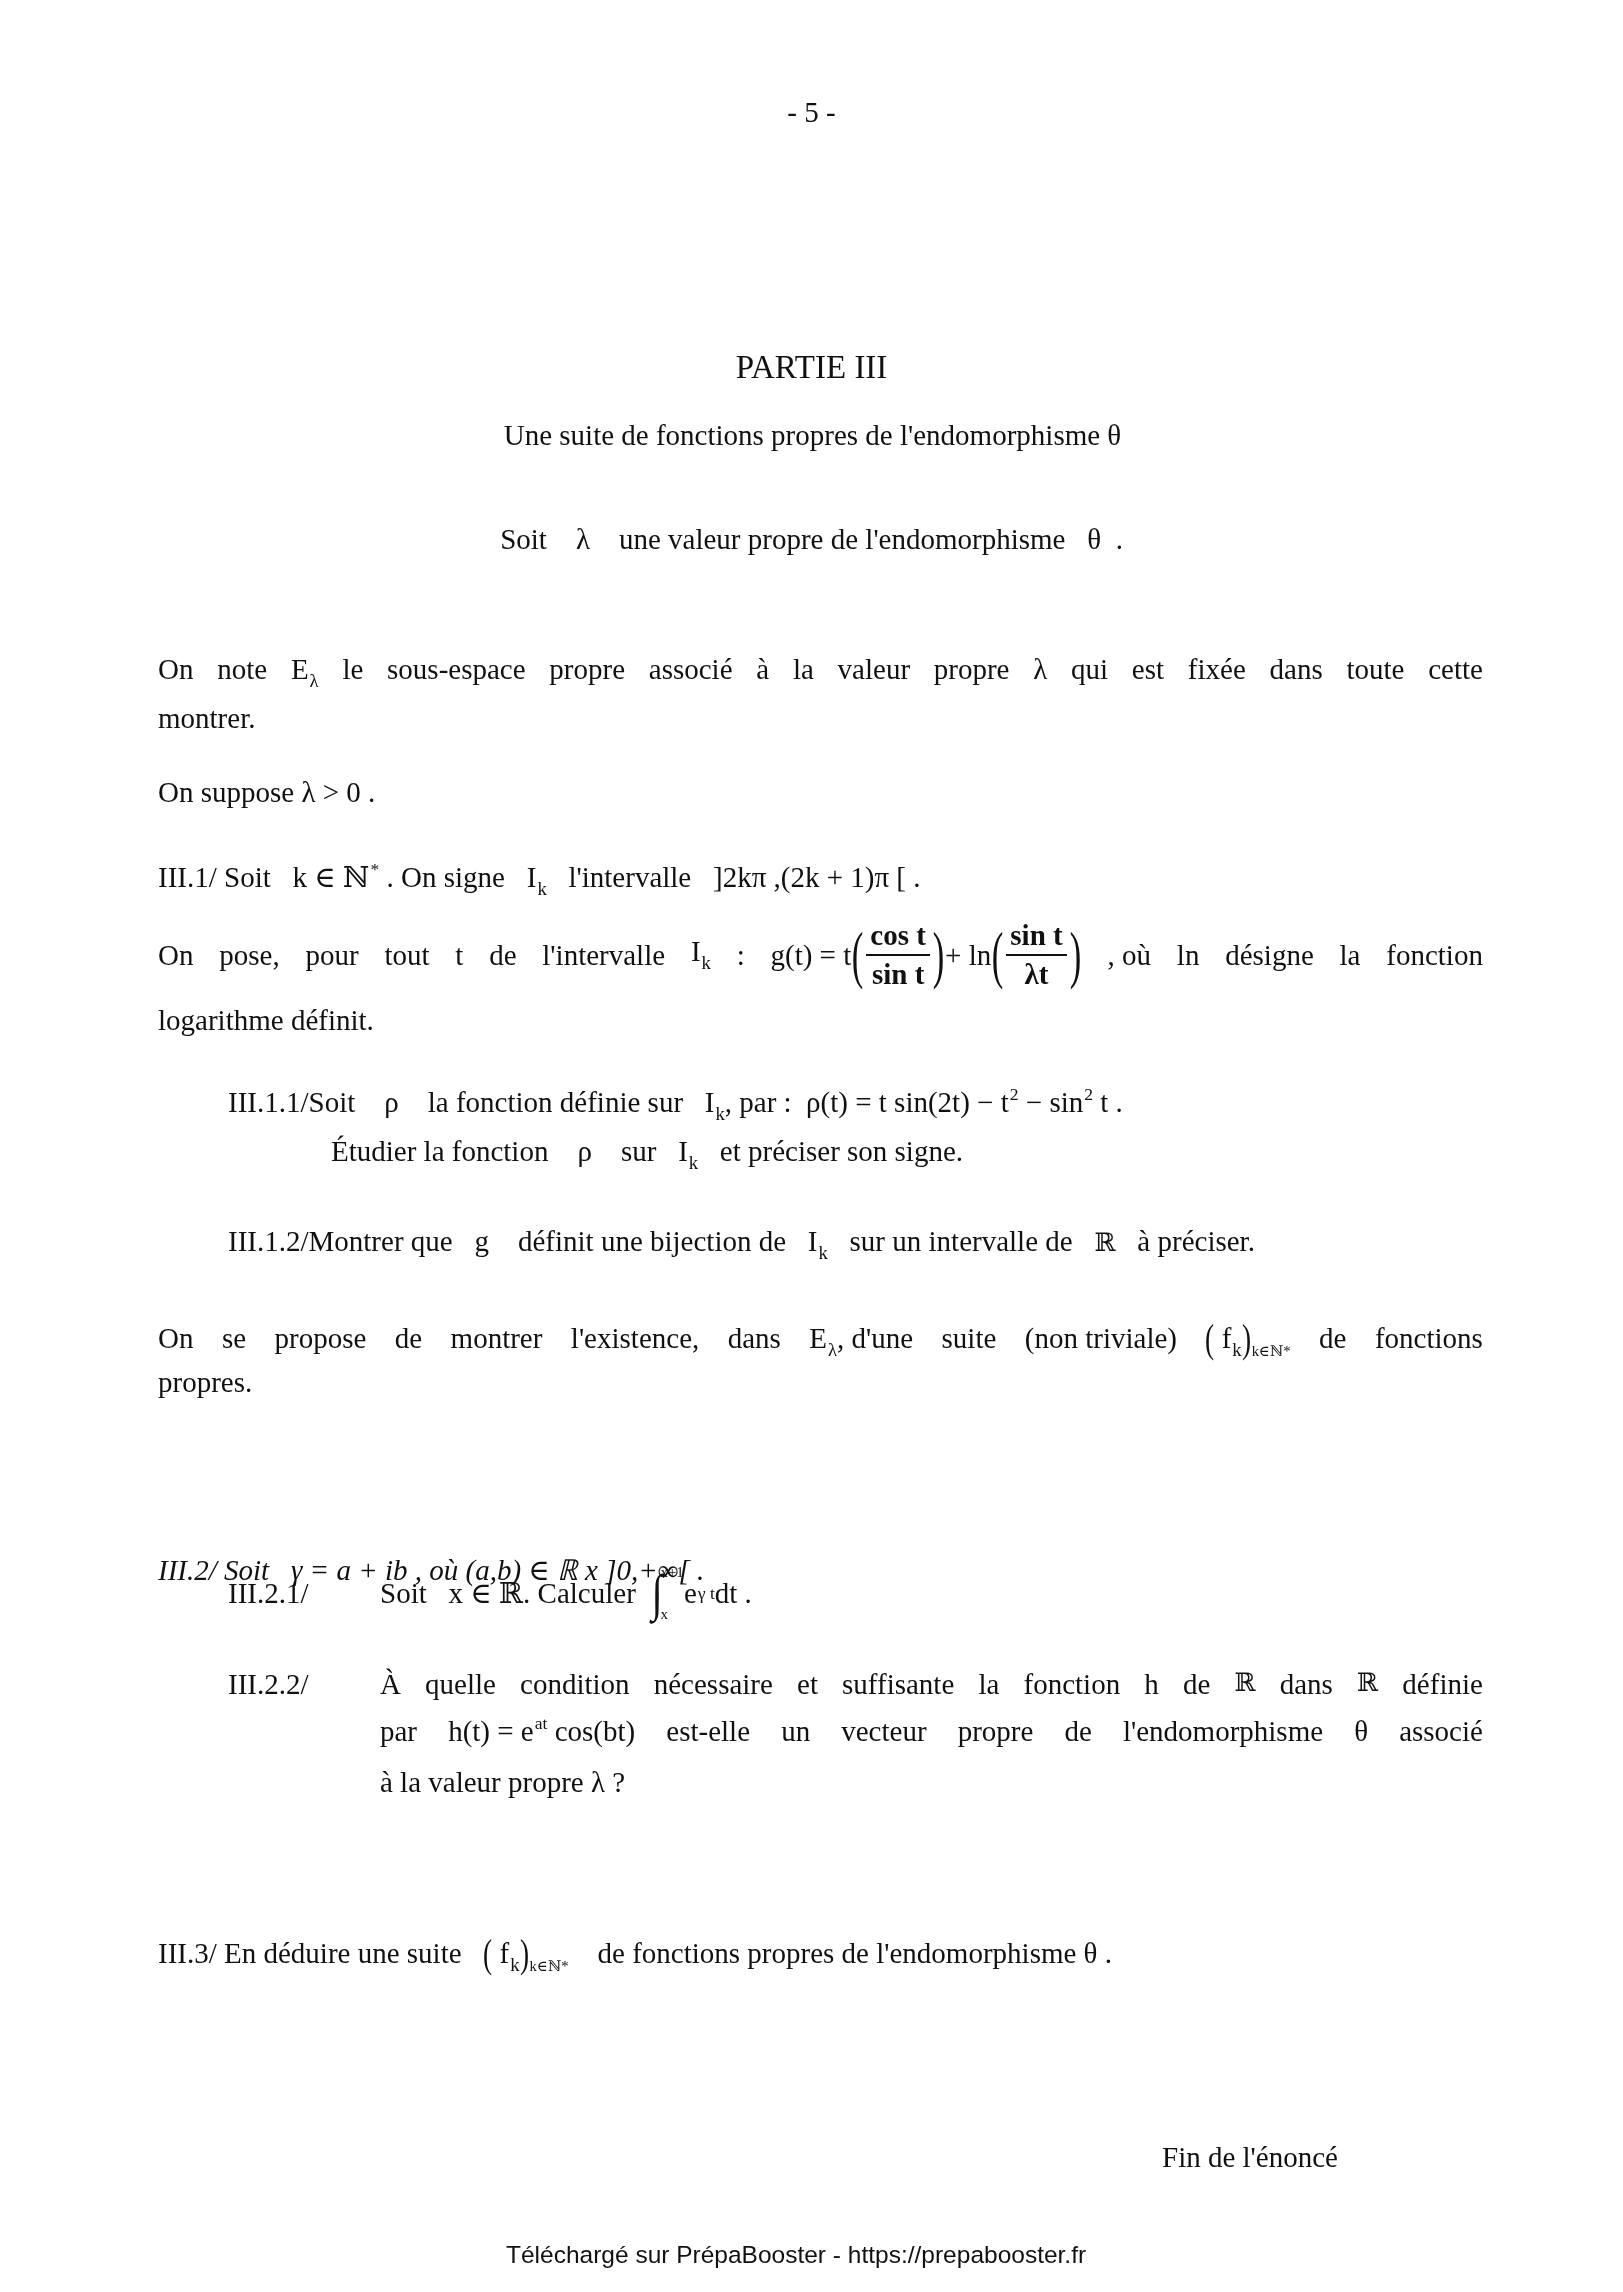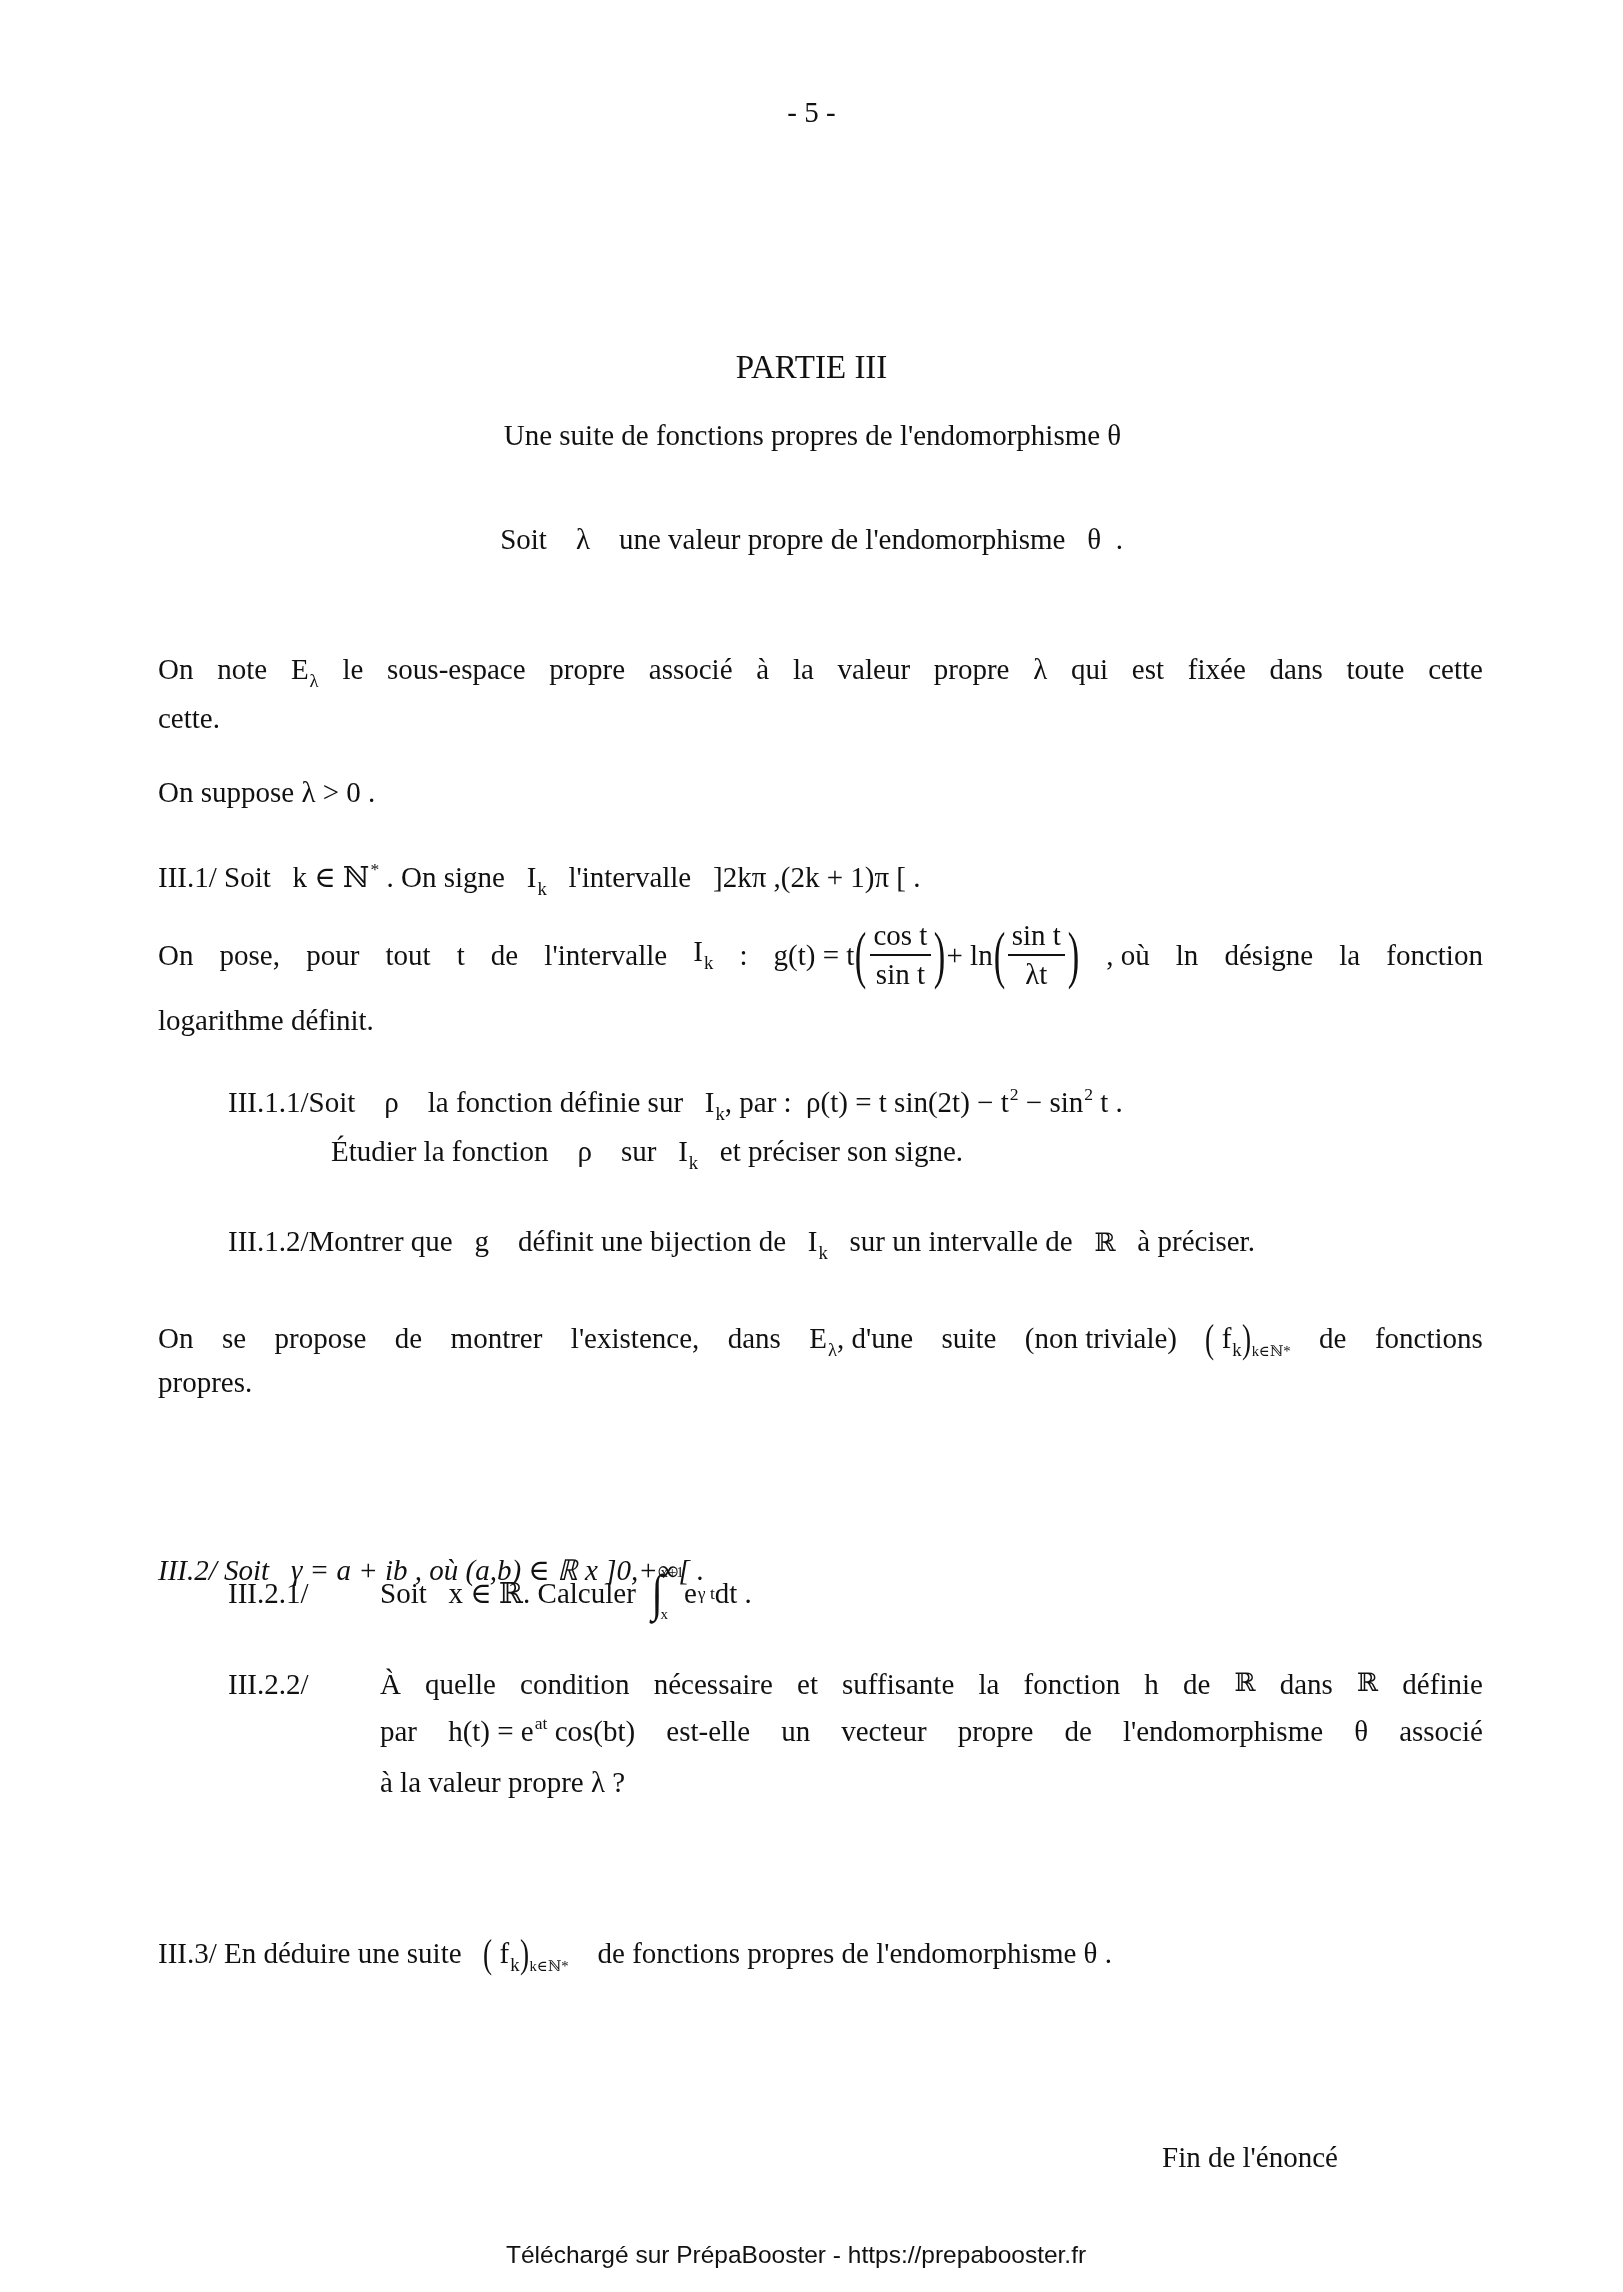--- a/index.html
+++ b/index.html
@@ -5,21 +5,21 @@
   html, body { margin: 0; padding: 0; background: #ffffff; }
   body { width: 1623px; height: 2293px; position: relative; overflow: hidden;
          font-family: "Liberation Serif", "DejaVu Serif", serif; color: #111; }
   .abs { position: absolute; white-space: nowrap; }
   .t { font-size: 29px; line-height: 1; }
   .m { font-family: "Liberation Serif", "DejaVu Serif", serif; }
   .sub { font-size: 18.6px; vertical-align: -7.8px; margin-left: 1px; }
   .sup { font-size: 17.6px; vertical-align: 11.8px; margin-left: 1px; }
   .bb { font-family: "DejaVu Serif", serif; font-size: 25.5px; }
   .center { left: 0; width: 1623px; text-align: center; }
-  .frac { display: inline-block; vertical-align: middle; text-align: center; margin: 16px 2px; }
+  .frac { display: inline-block; vertical-align: middle; text-align: center; margin: 16px 2px; font-weight: bold; }
   .frac .num { display: block; border-bottom: 2px solid #111; padding: 0 3.9px 3.9px; line-height: 1; }
   .frac .den { display: block; padding: 3.9px 3.9px 0; line-height: 1; }
   .bigp { font-size: 63px; font-weight: 100; vertical-align: middle; display: inline-block; transform: scaleX(0.55); margin: 0 -3.9px; }
   .midp { font-size: 39px; vertical-align: -3.9px; display: inline-block; transform: scaleX(0.7); margin: 0 -2px; }
   .just { display: flex; justify-content: space-between; width: 1325px; }
   .integral { font-size: 51px; vertical-align: -13.7px; display: inline-block; transform: scaleX(0.8); }
   .lim { display: inline-block; vertical-align: middle; font-size: 15px; line-height: 1; margin-left: -3.9px; }
   .lim span { display: block; }
   .lim .up { margin-bottom: 27.4px; }
   .footer-sans { font-family: "Liberation Sans", "DejaVu Sans", sans-serif; font-size: 24.5px; }
@@ -53,21 +53,21 @@
   <span>valeur</span>
   <span>propre</span>
   <span>λ</span>
   <span>qui</span>
   <span>est</span>
   <span>fixée</span>
   <span>dans</span>
   <span>toute</span>
   <span>cette</span>
 </div>
-<div class="abs t" style="top:704px; left:158px;">cette.</div>
+<div class="abs t" style="top:704px; left:158px;">montrer.</div>
 
 <div class="abs t" style="top:778px; left:158px;">On suppose  λ &gt; 0 .</div>
 
 <div class="abs t" style="top:861px; left:158px;">
   <span>III.1/ Soit</span>&nbsp;&nbsp;
   <span>k ∈ ℕ</span><span class="sup">*</span>
   <span>. On signe</span>&nbsp;&nbsp;
   <span>I</span><span class="sub">k</span>&nbsp;&nbsp;
   <span>l'intervalle</span>&nbsp;&nbsp;
   <span>]2kπ ,(2k + 1)π [ .</span>

